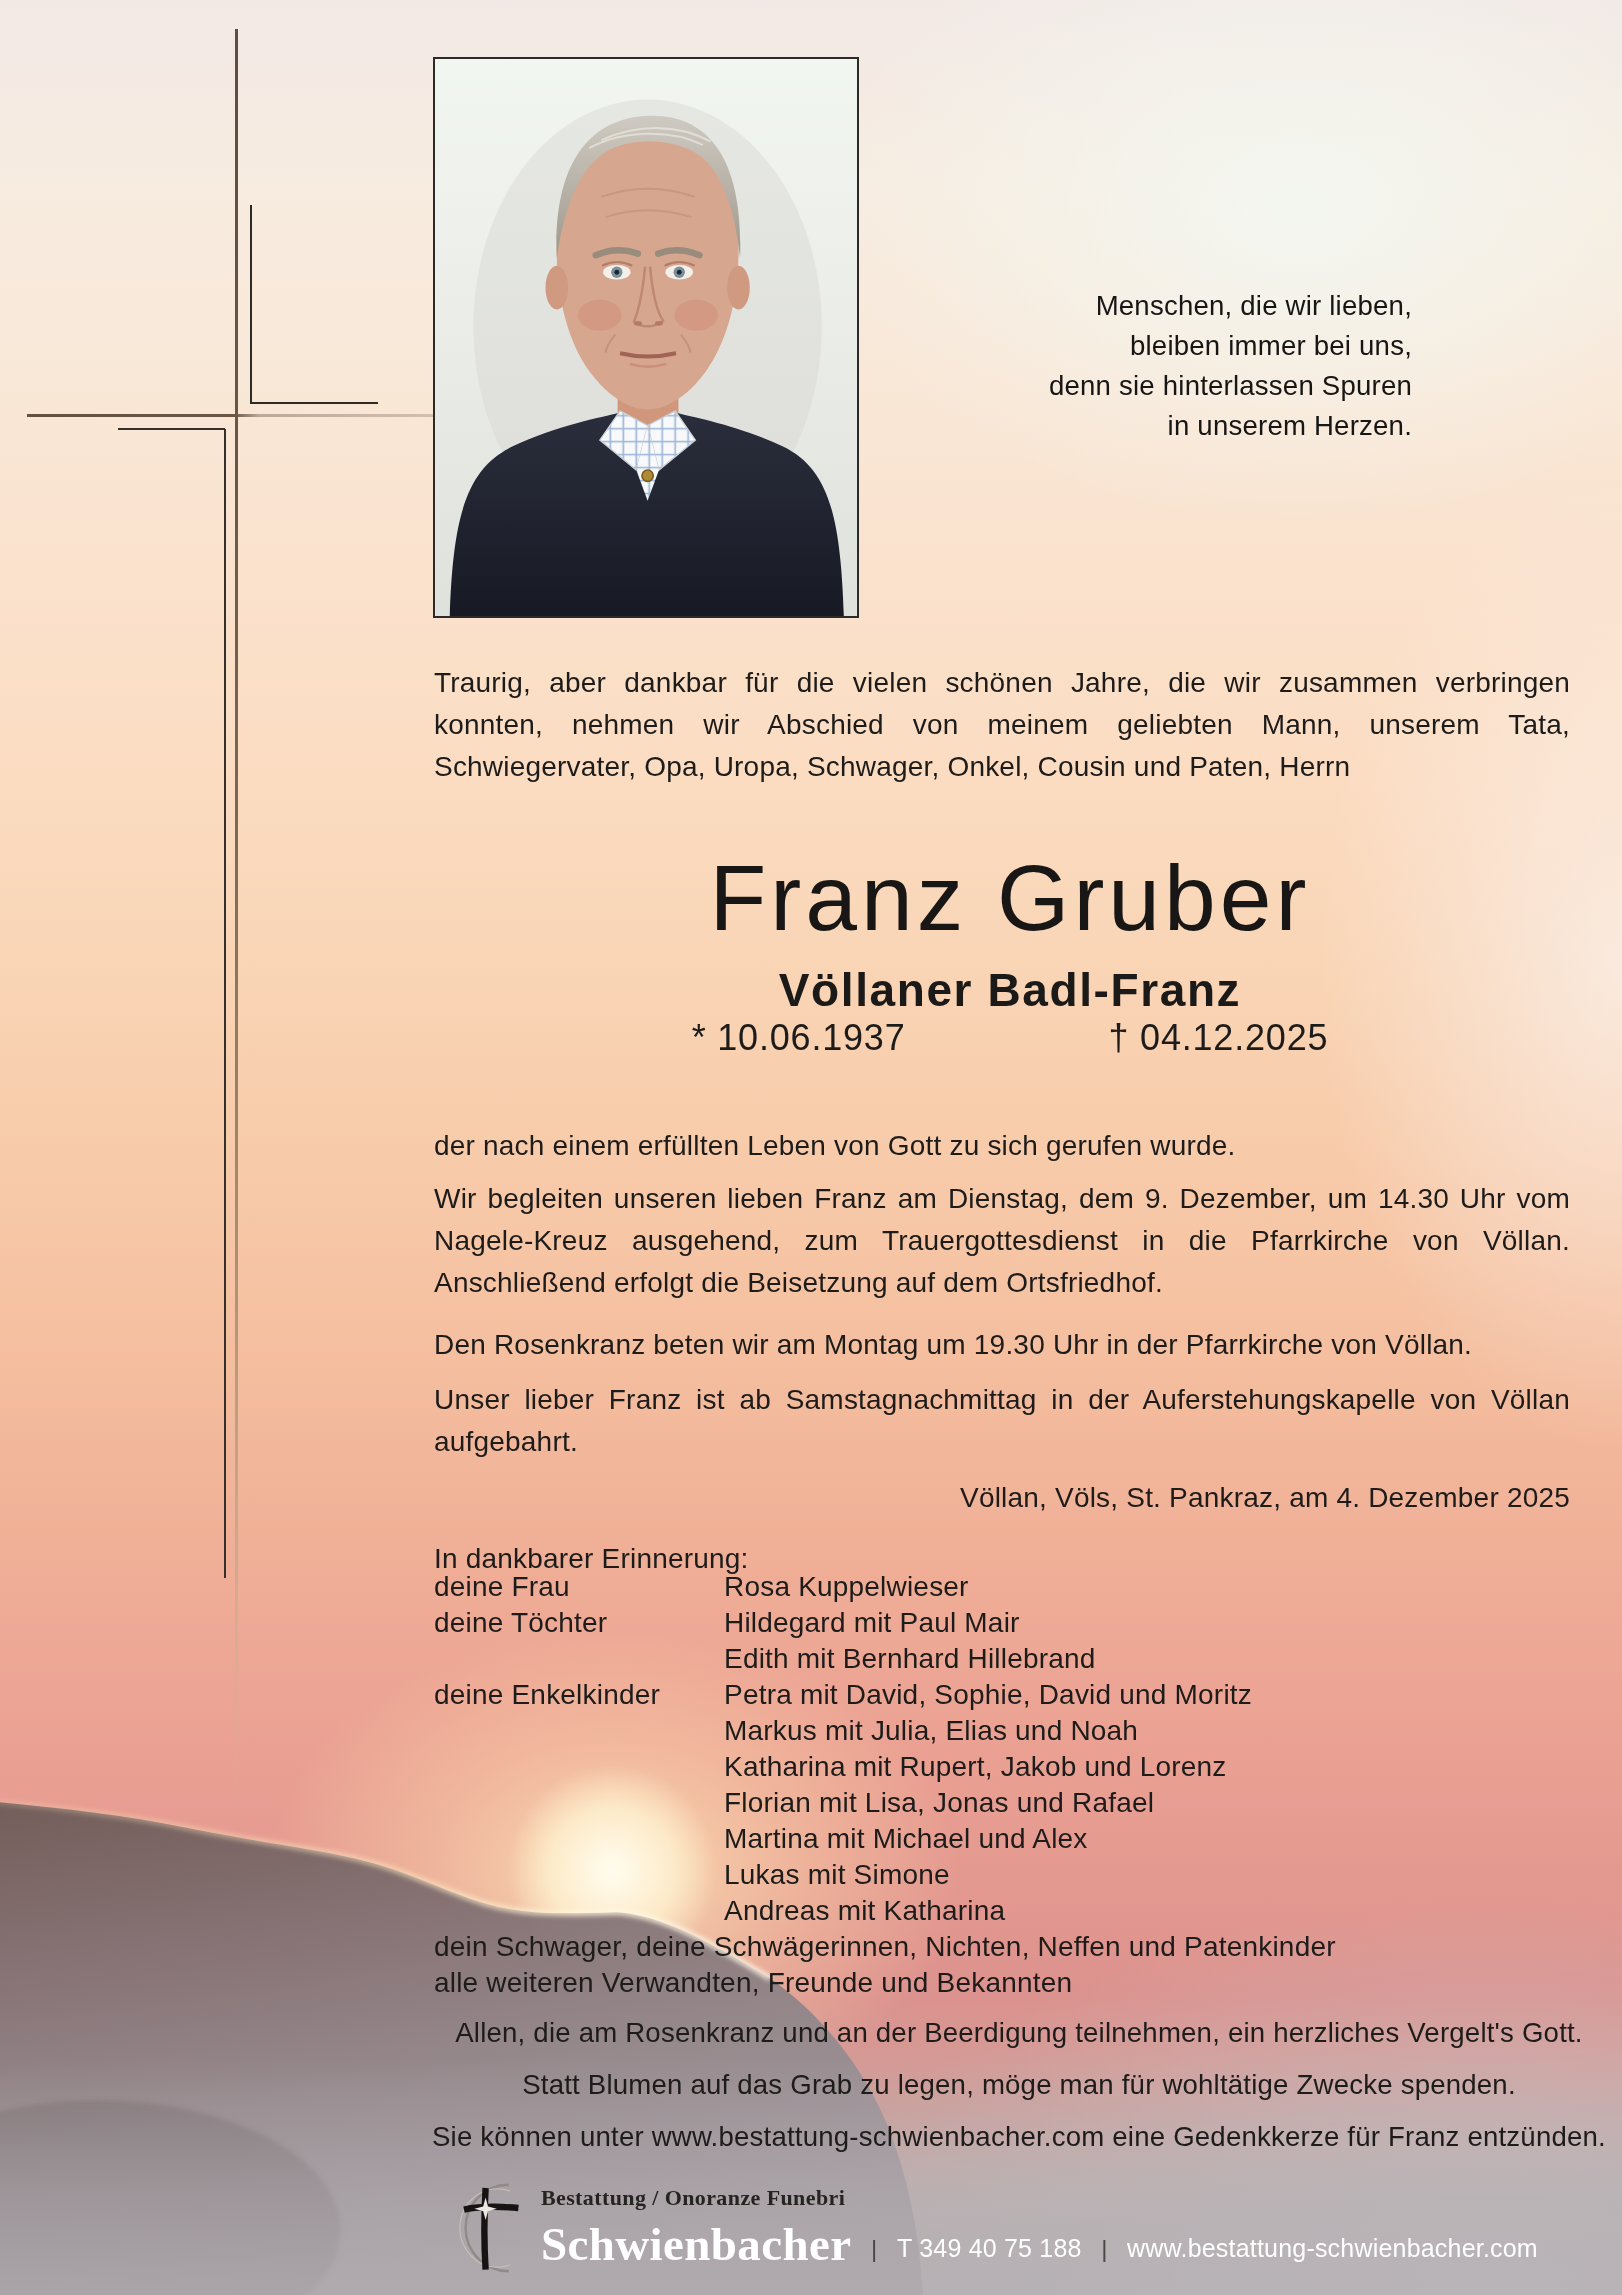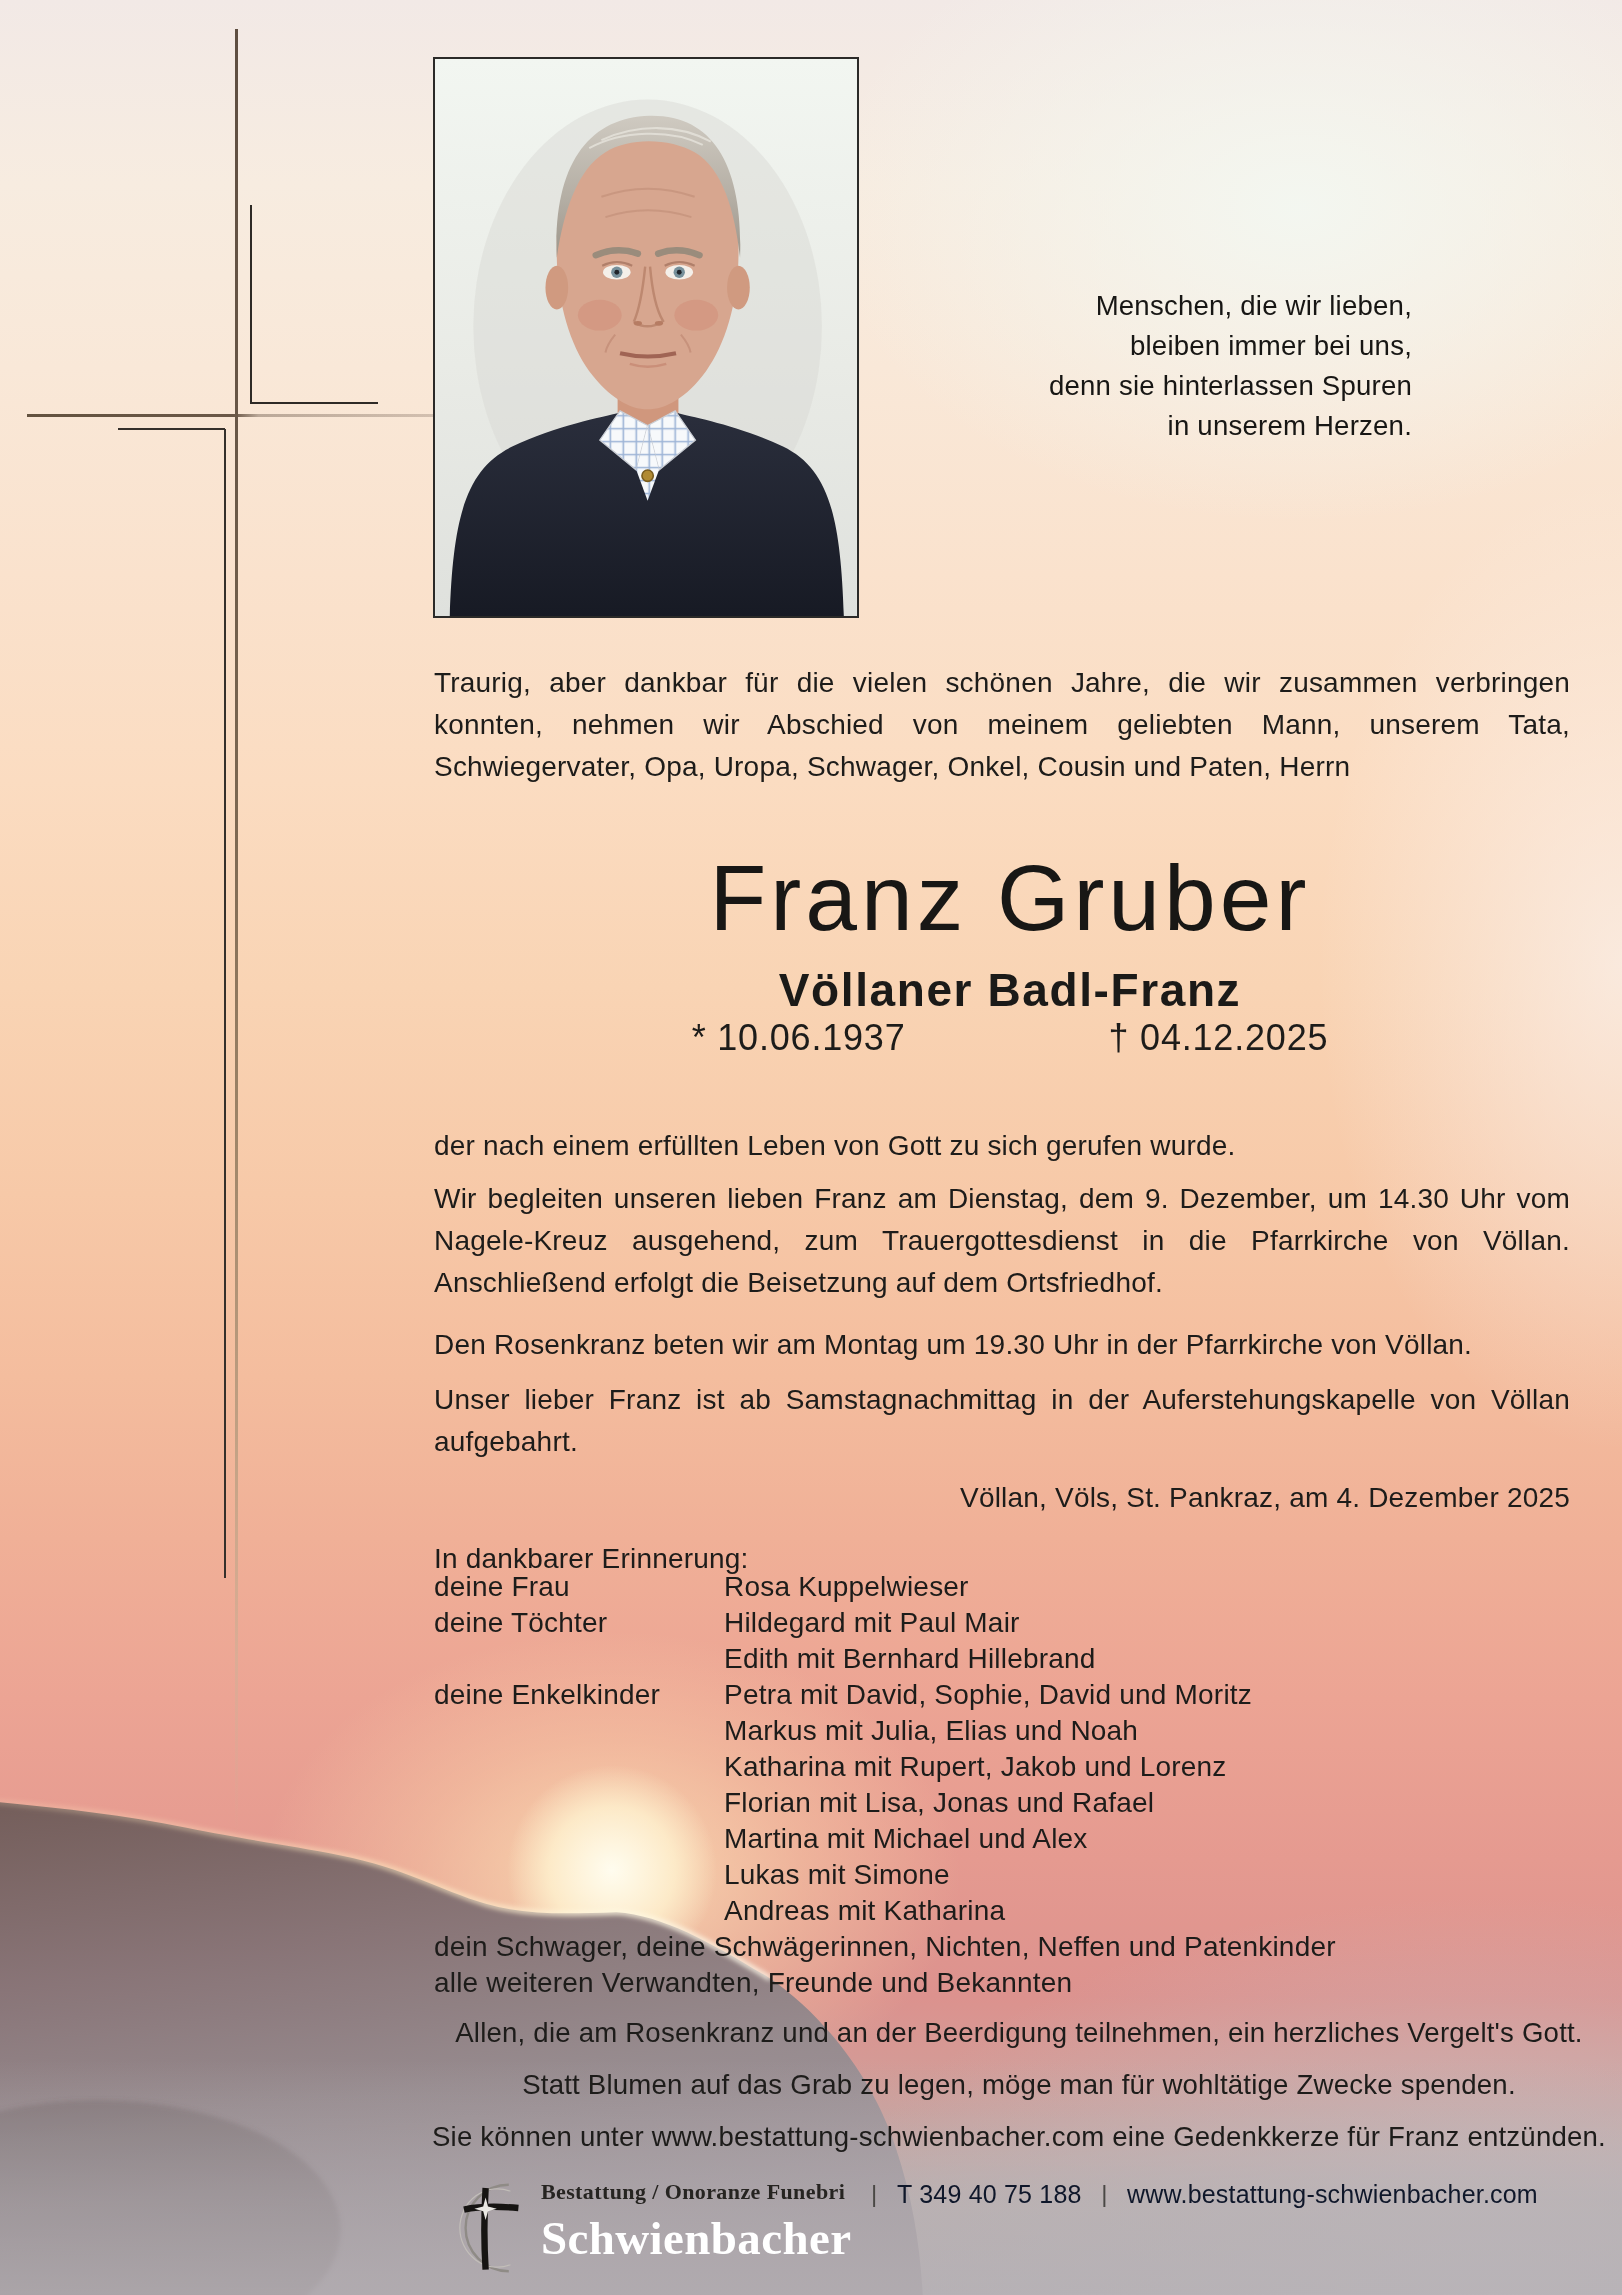--- a/index.html
+++ b/index.html
@@ -52,29 +52,29 @@
   .p-place{top:1449px;text-align:right;}
   .p-heading{top:1510px;}
   .mourners{top:1569px;font-size:28px;line-height:36px;}
   .m-row{display:flex;align-items:flex-end;}
   .m-label{width:290px;flex:none;}
   .m-value{flex:1;}
   .closing{position:absolute;left:365px;top:2015px;width:1308px;text-align:center;
     font-size:27.6px;line-height:36px;}
   .closing div{margin-bottom:16px;}
   
-  .footer{position:absolute;left:440px;top:2180px;display:flex;align-items:flex-start;}
+  .footer{position:absolute;left:440px;top:2180px;display:flex;align-items:flex-end;}
   .logo-icon{width:96px;height:96px;flex:none;}
   .brand-block{margin-left:4.9px;margin-bottom:8px;}
   .tagline{font-family:"Liberation Serif",serif;font-weight:bold;font-size:22px;
     letter-spacing:0.4px;color:#262421;line-height:24px;}
   .brand{font-family:"Liberation Serif",serif;font-weight:bold;font-size:47px;
     color:#ffffff;line-height:47px;margin-top:11px;letter-spacing:0.4px;}
   .fsep{font-size:24px;color:#4a4845;margin:0 19.5px 13px 19.5px;}
-  .contact{font-size:25px;color:#0f172a;margin-bottom:13px;letter-spacing:0.2px;}
+  .contact{font-size:25px;color:#ffffff;margin-bottom:13px;letter-spacing:0.2px;}
 </style>
 </head>
 <body>
 
 <div class="card">
 
   <div class="bg"></div>
 
   <svg class="sunset" viewBox="0 0 2000 720" xmlns="http://www.w3.org/2000/svg" aria-hidden="true">
     <defs>

